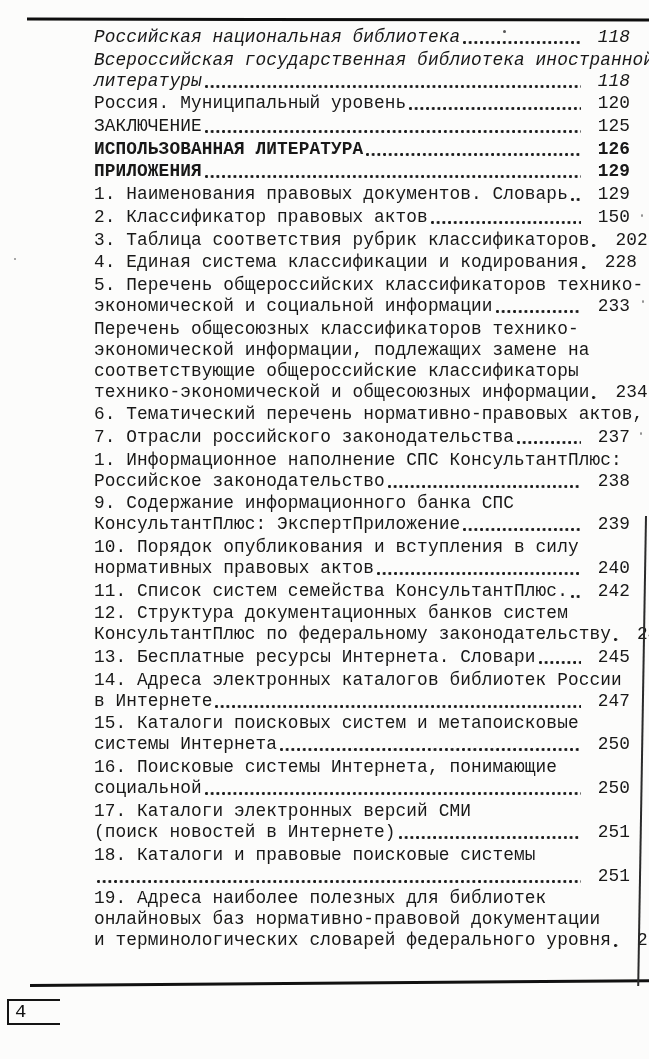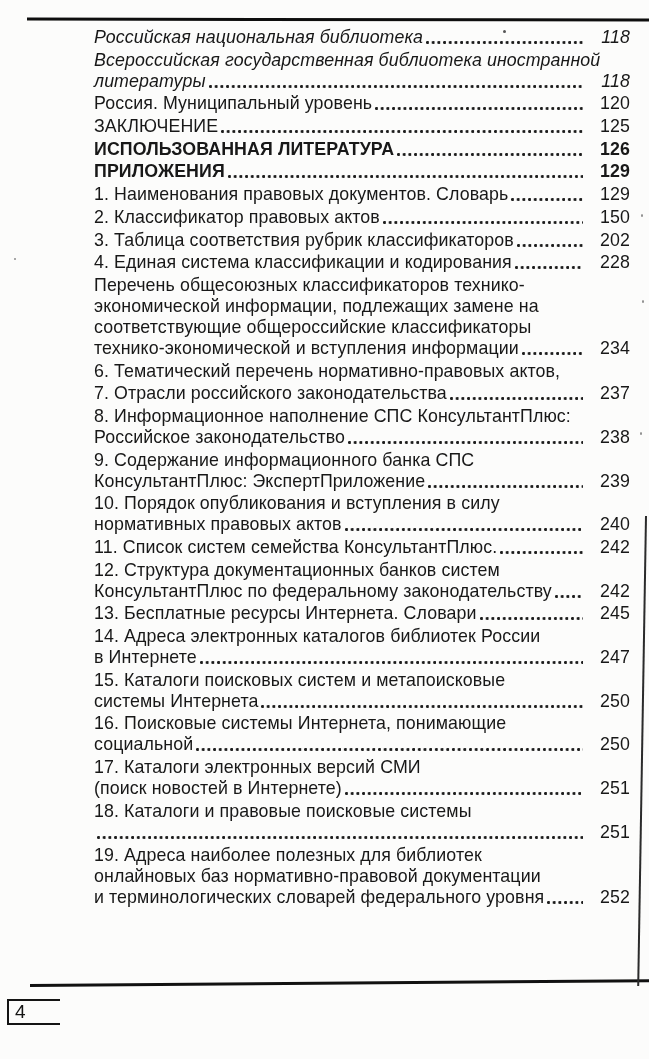--- a/index.html
+++ b/index.html
@@ -7,20 +7,21 @@
     width: 649px; height: 1059px;
     background: #ffffff;
     font-family: "Liberation Sans", sans-serif;
   }
   .screen {
     position: relative;
     width: 649px; height: 1059px;
     background: #fcfcfb;
     overflow: hidden;
     color: #181818;
+    font-family: Liberation Mono, monospace;
   }
   .top-rule {
     position: absolute;
     left: 27px; right: 0; top: 18px;
     height: 3px;
     background: #0e0e0e;
     transform: rotate(0.08deg);
   }
   .bottom-rule {
     position: absolute;
@@ -159,49 +160,59 @@
       </div>
       <div class="entry normal">
         <span class="tline">
           <span class="txt">4. Единая система классификации и кодирования</span>
           <span class="leader"></span>
           <span class="pg">228</span>
         </span>
       </div>
       <div class="entry normal">
         <span class="tline">
+          <span class="txt">5. Перечень общероссийских классификаторов технико-</span>
+        </span>
+        <span class="tline">
+          <span class="txt">экономической и социальной информации</span>
+          <span class="leader"></span>
+          <span class="pg">233</span>
+        </span>
+      </div>
+      <div class="entry normal">
+        <span class="tline">
           <span class="txt">Перечень общесоюзных классификаторов технико-</span>
         </span>
         <span class="tline">
           <span class="txt">экономической информации, подлежащих замене на</span>
         </span>
         <span class="tline">
           <span class="txt">соответствующие общероссийские классификаторы</span>
         </span>
         <span class="tline">
-          <span class="txt">технико-экономической и вступления информации</span>
+          <span class="txt">технико-экономической и общесоюзных информации</span>
           <span class="leader"></span>
           <span class="pg">234</span>
         </span>
       </div>
       <div class="entry normal">
         <span class="tline">
           <span class="txt">6. Тематический перечень нормативно-правовых актов,</span>
         </span>
       </div>
       <div class="entry normal">
         <span class="tline">
           <span class="txt">7. Отрасли российского законодательства</span>
           <span class="leader"></span>
           <span class="pg">237</span>
         </span>
       </div>
       <div class="entry normal">
         <span class="tline">
-          <span class="txt">8. Информационное наполнение СПС КонсультантПлюс:</span>
+          <span class="txt">1. Информационное наполнение СПС КонсультантПлюс:</span>
         </span>
         <span class="tline">
           <span class="txt">Российское законодательство</span>
           <span class="leader"></span>
           <span class="pg">238</span>
         </span>
       </div>
       <div class="entry normal">
         <span class="tline">
           <span class="txt">9. Содержание информационного банка СПС</span>

